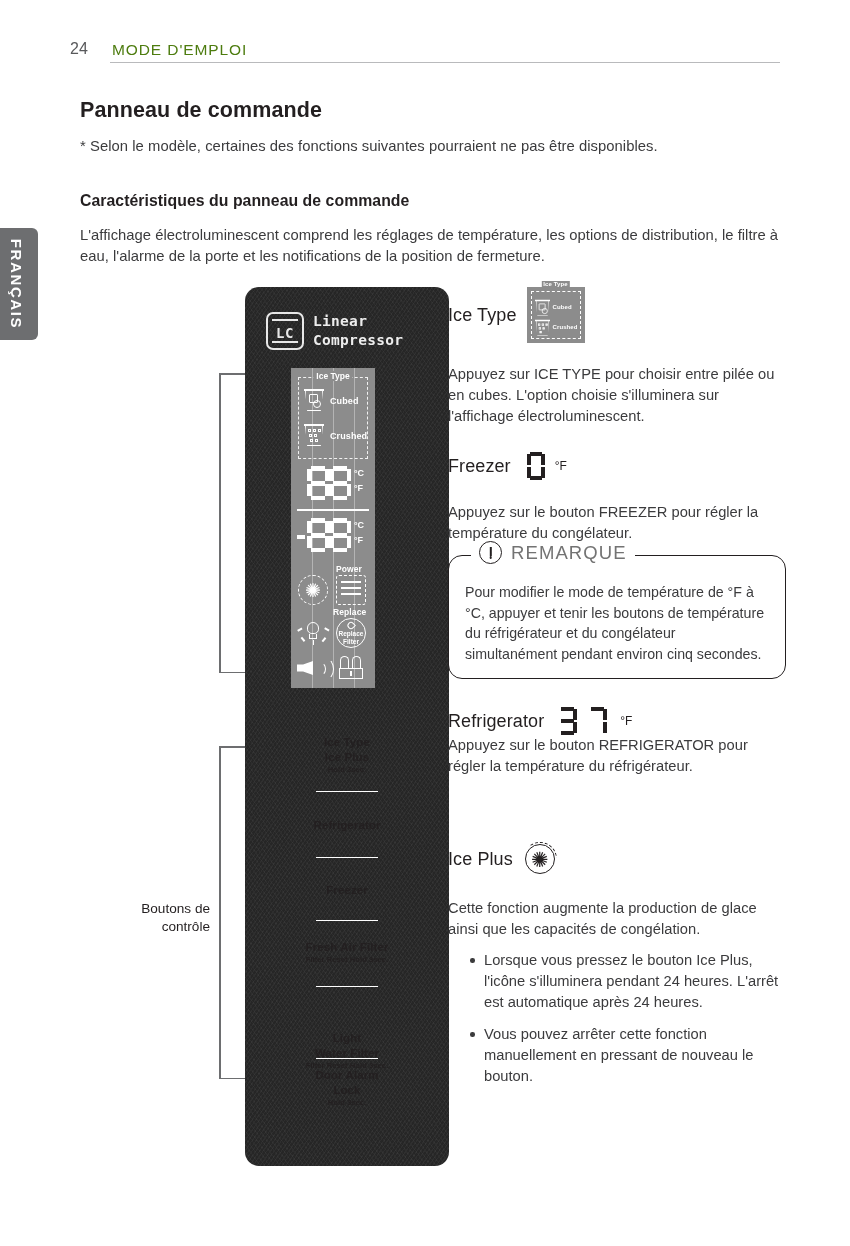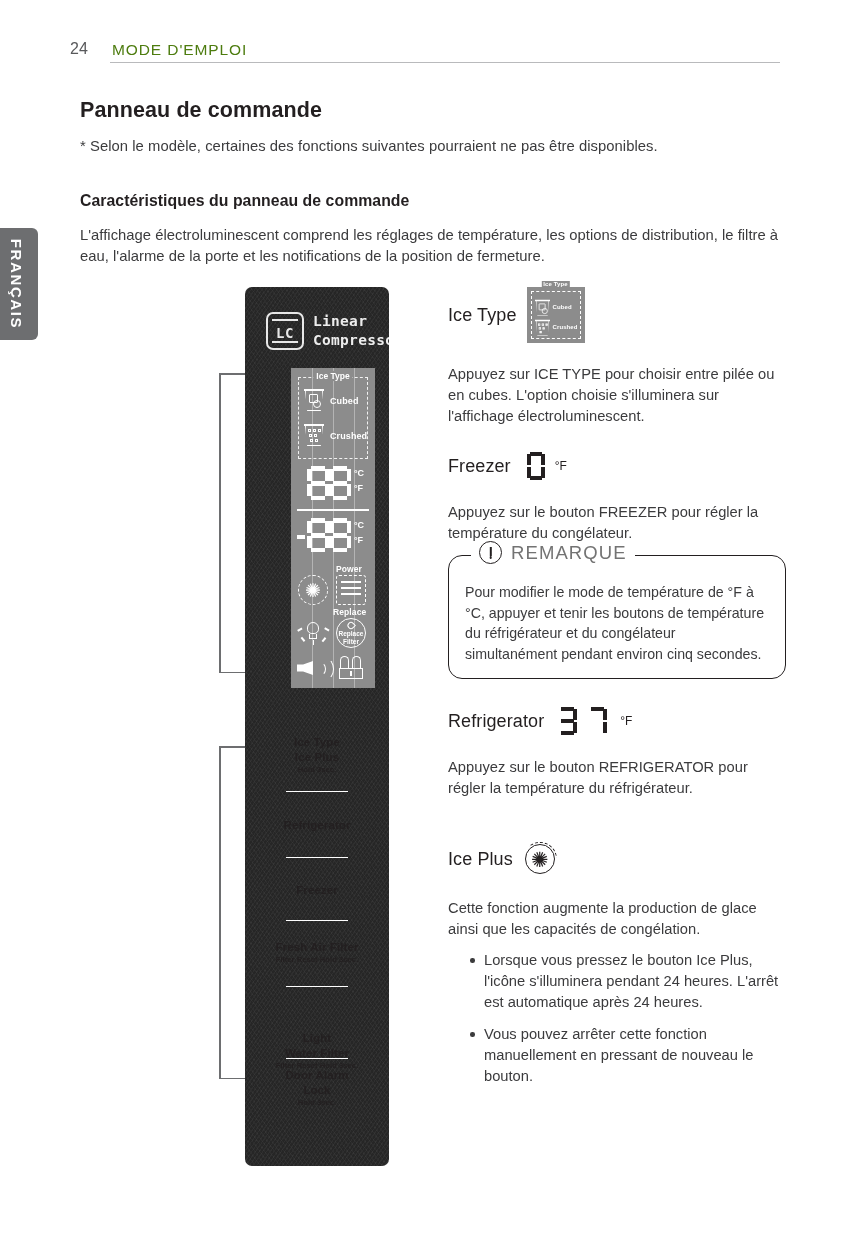--- a/index.html
+++ b/index.html
@@ -66,22 +66,22 @@
     position:absolute;right:-6px;width:11px;height:11px;border-radius:50%;
     background:#ffffff;border:1.6px solid #6d6e70;box-sizing:border-box;
   }
   .bracket .dot.t{top:.5px;}
   .bracket .dot.b{bottom:.5px;}
   #bracket-display{left:219px;top:367px;width:58px;height:312px;}
   #bracket-buttons{left:219px;top:740px;width:58px;height:345px;}
 
   
   .panel{
-    position:absolute;left:245px;top:287px;width:144px;height:879px;
-    background:#262626;border-radius:7px;
+    position:absolute;left:245px;top:287px;width:204px;height:879px;
+    background:#262626;border-radius:14px;
     background-image:
       repeating-linear-gradient(125deg, rgba(255,255,255,.045) 0 1px, rgba(0,0,0,0) 1px 3px),
       repeating-linear-gradient(55deg, rgba(255,255,255,.03) 0 1px, rgba(0,0,0,0) 1px 4px);
     overflow:hidden;
   }
   .lc-logo{
     position:absolute;left:21px;top:25px;width:38px;height:38px;
     border:2px solid #e8e8e8;border-radius:7px;box-sizing:border-box;
   }
   .lc-logo .lcb{position:absolute;left:4px;right:4px;height:2px;background:#e8e8e8;}
@@ -258,20 +258,24 @@
   <p class="intro">L'affichage électroluminescent comprend les réglages de température, les options de distribution, le filtre à eau, l'alarme de la porte et les notifications de la position de fermeture.</p>
 
   <div class="bracket" id="bracket-display">
     <div class="vline"></div>
     <div class="hline t"></div>
     <div class="hline b"></div>
     <div class="dot t"></div>
     <div class="dot b"></div>
   </div>
 
+  <div class="callout-label" id="callout-buttons-label">
+    <div>Boutons de</div>
+    <div>contrôle</div>
+  </div>
   <div class="bracket" id="bracket-buttons">
     <div class="vline"></div>
     <div class="hline t"></div>
     <div class="hline b"></div>
     <div class="dot t"></div>
     <div class="dot b"></div>
   </div>
 
   <div class="panel">
 
@@ -519,21 +523,21 @@
           <span class="s" style="right:0;top:15px;width:4px;height:11px"></span>
           <span class="s" style="left:3px;bottom:0;width:13px;height:4px"></span>
         </span>
         <span class="seg7" style="width:19px;height:28px;margin-left:1px;">
           <span class="s" style="left:3px;top:0;width:13px;height:4px"></span>
           <span class="s" style="right:0;top:2px;width:4px;height:11px"></span>
           <span class="s" style="right:0;top:15px;width:4px;height:11px"></span>
         </span>
         <span class="deg" style="margin-left:3px">°F</span>
       </div>
-      <p class="r-body" style="margin-top:22px">Appuyez sur le bouton REFRIGERATOR pour régler la température du réfrigérateur.</p>
+      <p class="r-body" style="">Appuyez sur le bouton REFRIGERATOR pour régler la température du réfrigérateur.</p>
     </div>
 
     <div class="r-sec" style="top:555px">
       <div class="r-head">
         <span>Ice Plus</span>
         <span class="iceplus-ic">
           <span class="ring"></span>
             <span class="dash"></span>
             <span class="star">✺</span>
         </span>

